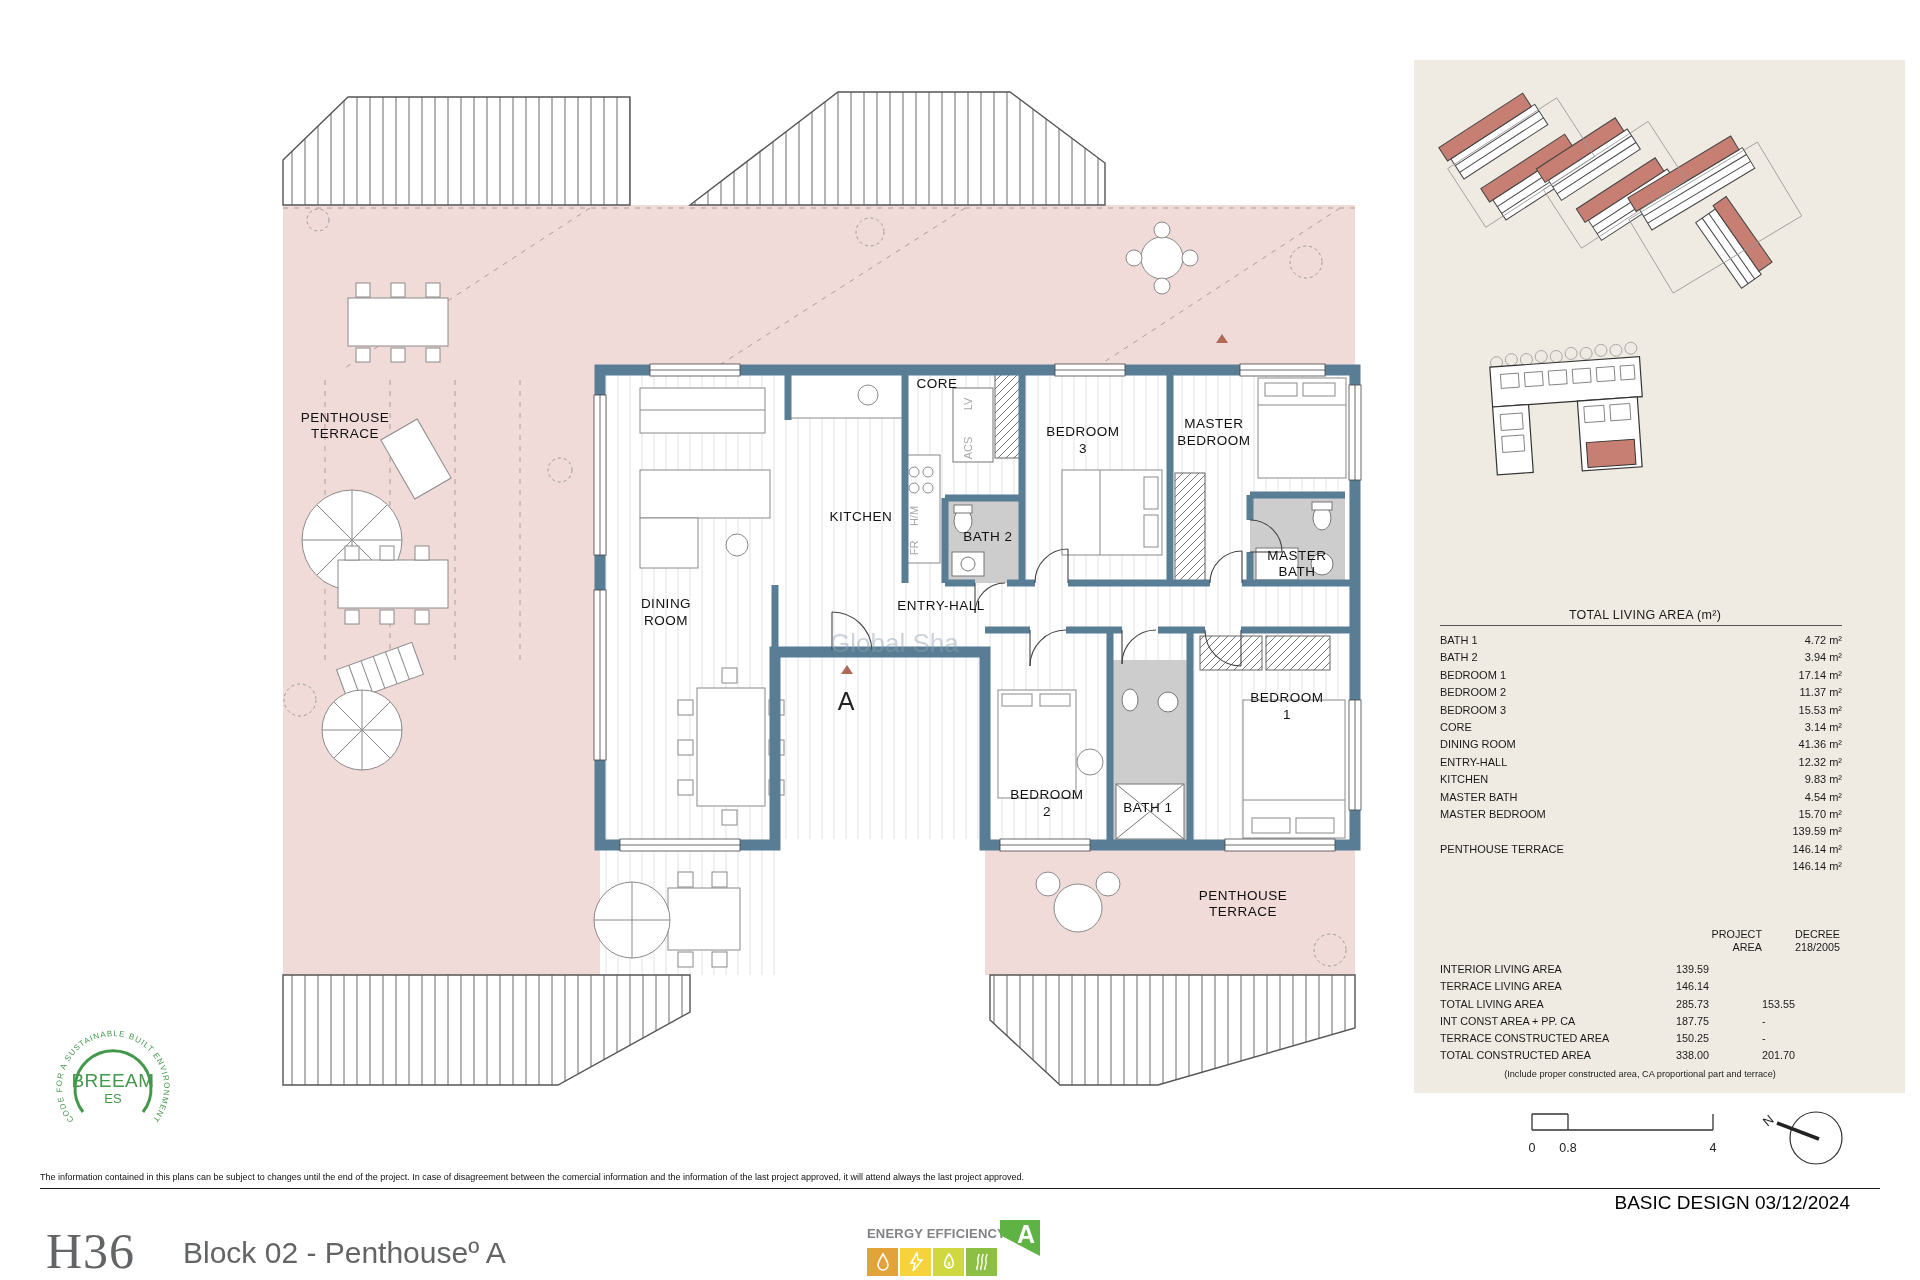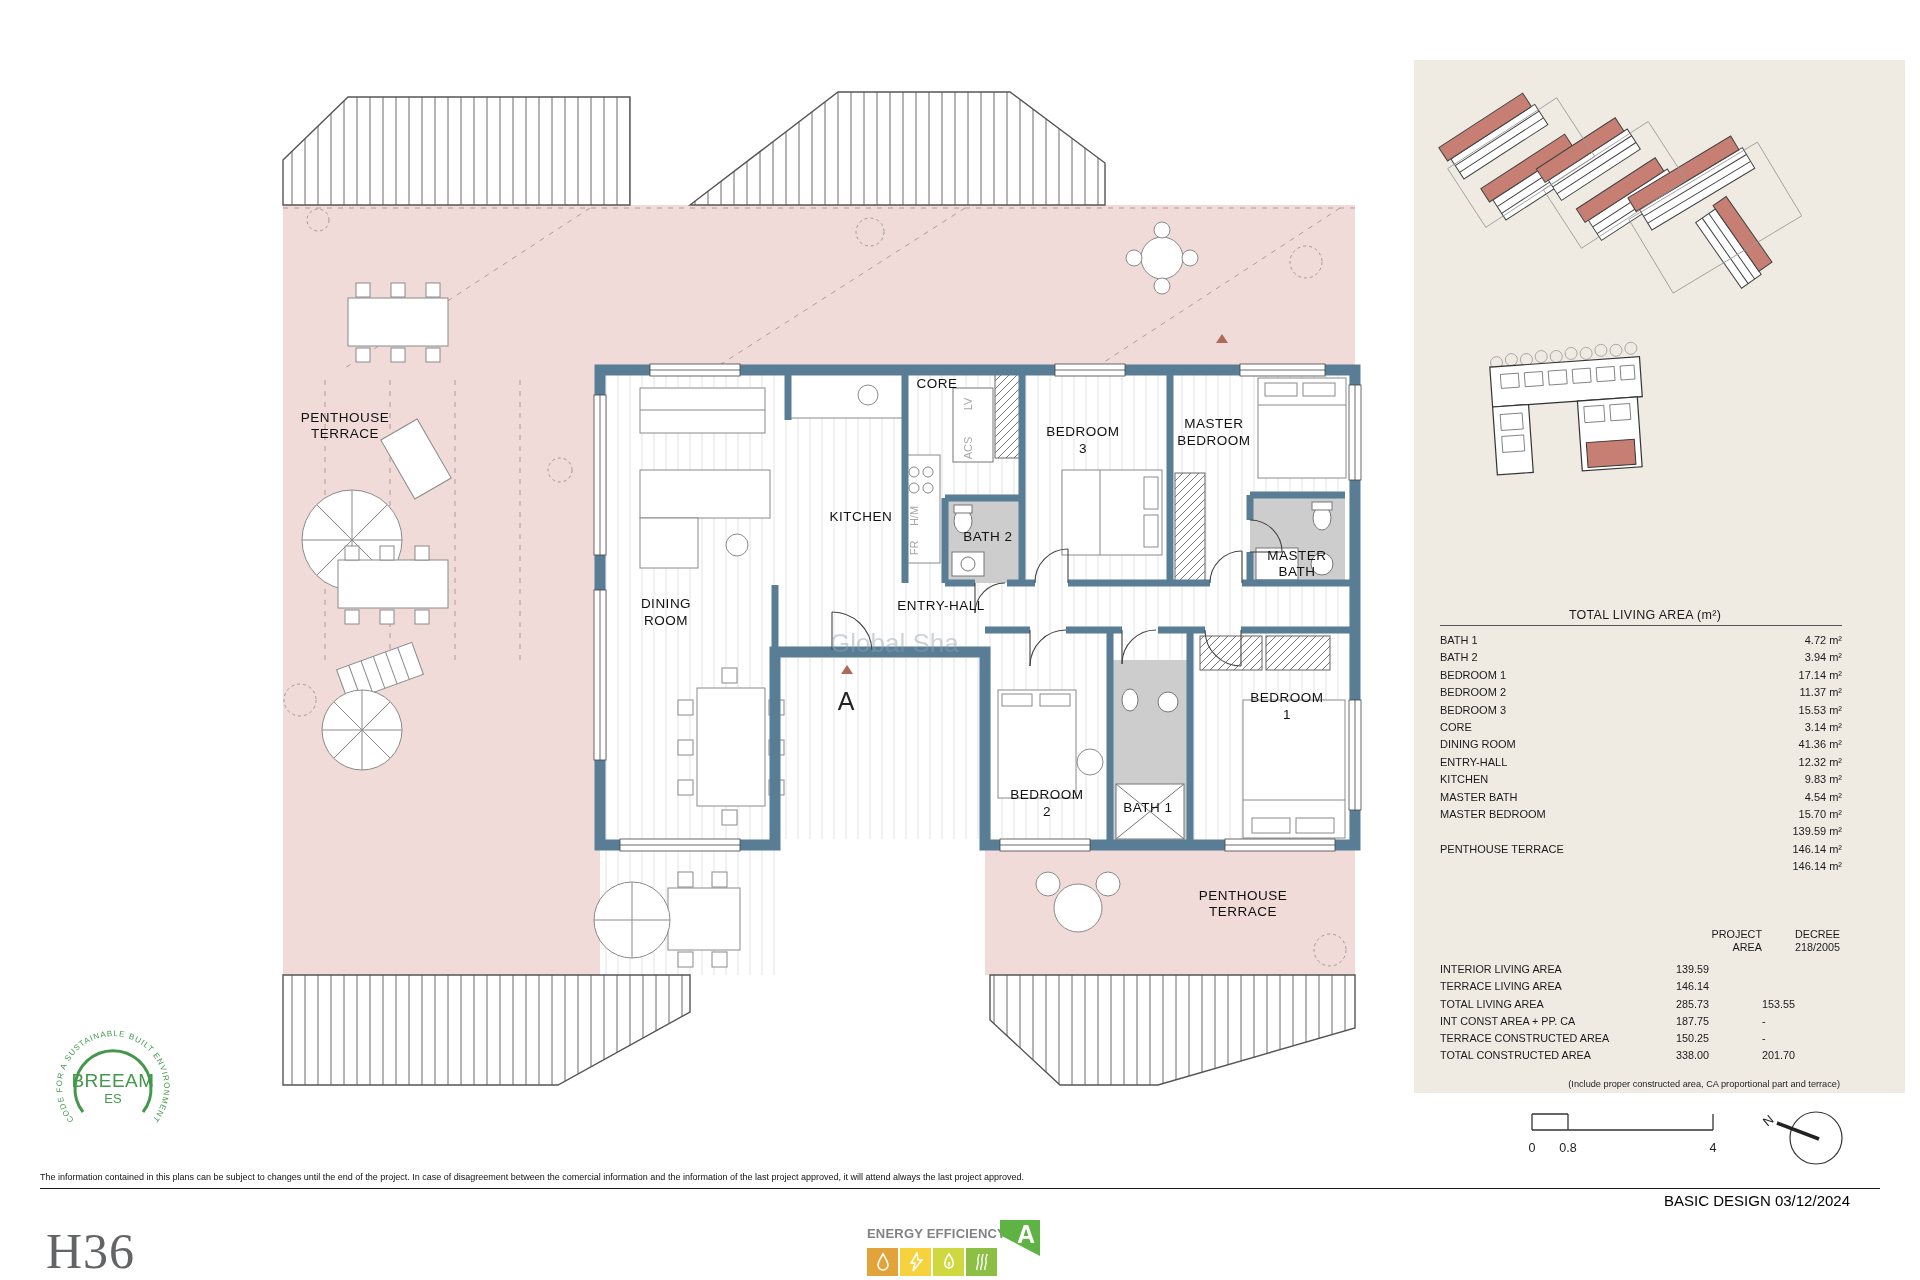--- a/index.html
+++ b/index.html
@@ -15,25 +15,25 @@
   .a-row{display:flex;justify-content:space-between;height:17.4px;line-height:17.4px;}
   .a-row .lab{white-space:nowrap;}
   .a-row .val{white-space:nowrap;text-align:right;}
 
   .summary-table{position:absolute;left:1440px;top:928px;width:400px;font-size:10.8px;color:#1a1a1a;}
   .s-grid{display:grid;grid-template-columns:1fr 86px 78px;}
   .s-head{text-align:right;line-height:12.5px;padding-bottom:8px;}
   .s-row{display:contents;}
   .s-lab{height:17.3px;line-height:17.3px;white-space:nowrap;}
   .s-val{height:17.3px;line-height:17.3px;text-align:left;white-space:nowrap;}
-  .s-foot{text-align:right;font-size:9.2px;margin-top:14px;color:#222;}
+  .s-foot{text-align:center;font-size:9.2px;margin-top:4px;color:#222;}
 
   .disclaimer{position:absolute;left:40px;top:1172px;width:1010px;font-size:9px;color:#111;white-space:nowrap;}
   .bottom-rule{position:absolute;left:40px;top:1188px;width:1840px;border-top:1.5px solid #1a1a1a;}
-  .basic-design{position:absolute;left:1570px;top:1192px;width:280px;text-align:right;font-size:15px;color:#000;}
+  .basic-design{position:absolute;left:1570px;top:1192px;width:280px;text-align:right;font-size:19px;color:#000;}
 
   .unit-code{position:absolute;left:46px;top:1222px;font-size:50px;color:#636466;letter-spacing:1px;font-family:Liberation Serif, serif;}
   .unit-title{position:absolute;left:183px;top:1236px;font-size:30px;color:#636466;}
 
   .energy{position:absolute;left:865px;top:1222px;width:180px;}
   .energy-title{position:absolute;left:2px;top:4px;font-size:13px;font-weight:bold;color:#808285;letter-spacing:.2px;}
   .energy-tag{position:absolute;left:135px;top:-2px;width:40px;height:36px;background:#5fb345;
               clip-path:polygon(0 0,100% 0,100% 100%,0 42%);}
   .energy-tag span{position:absolute;right:5px;top:0px;color:#fff;font-weight:bold;font-size:25px;}
   .energy-squares{position:absolute;left:2px;top:26px;display:flex;gap:2px;}
@@ -560,20 +560,21 @@
     </div>
   </div>
   <div class="s-foot">(Include proper constructed area, CA proportional part and terrace)</div>
 </div>
 
 <div class="disclaimer">The information contained in this plans can be subject to changes until the end of the project. In case of disagreement between the comercial information and the information of the last project approved, it will attend always the last project approved.</div>
 <div class="bottom-rule"></div>
 <div class="basic-design">BASIC DESIGN 03/12/2024</div>
 
 <div class="unit-code">H36</div>
+<div class="unit-title">Block 02 -  Penthouseº A</div>
 
 <div class="energy">
   <div class="energy-title">ENERGY EFFICIENCY</div>
   <div class="energy-tag">
     <span>A</span>
   </div>
   <div class="energy-squares">
     <div class="esq" style="background:#e2a33b">
       <svg width="18" height="20" viewBox="0 0 18 20">
             <path d="M9,2 C6,7 4,10 4,13 a5,5 0 0 0 10,0 C14,10 12,7 9,2 Z" fill="none" stroke="#fff" stroke-width="1.6"></path>

